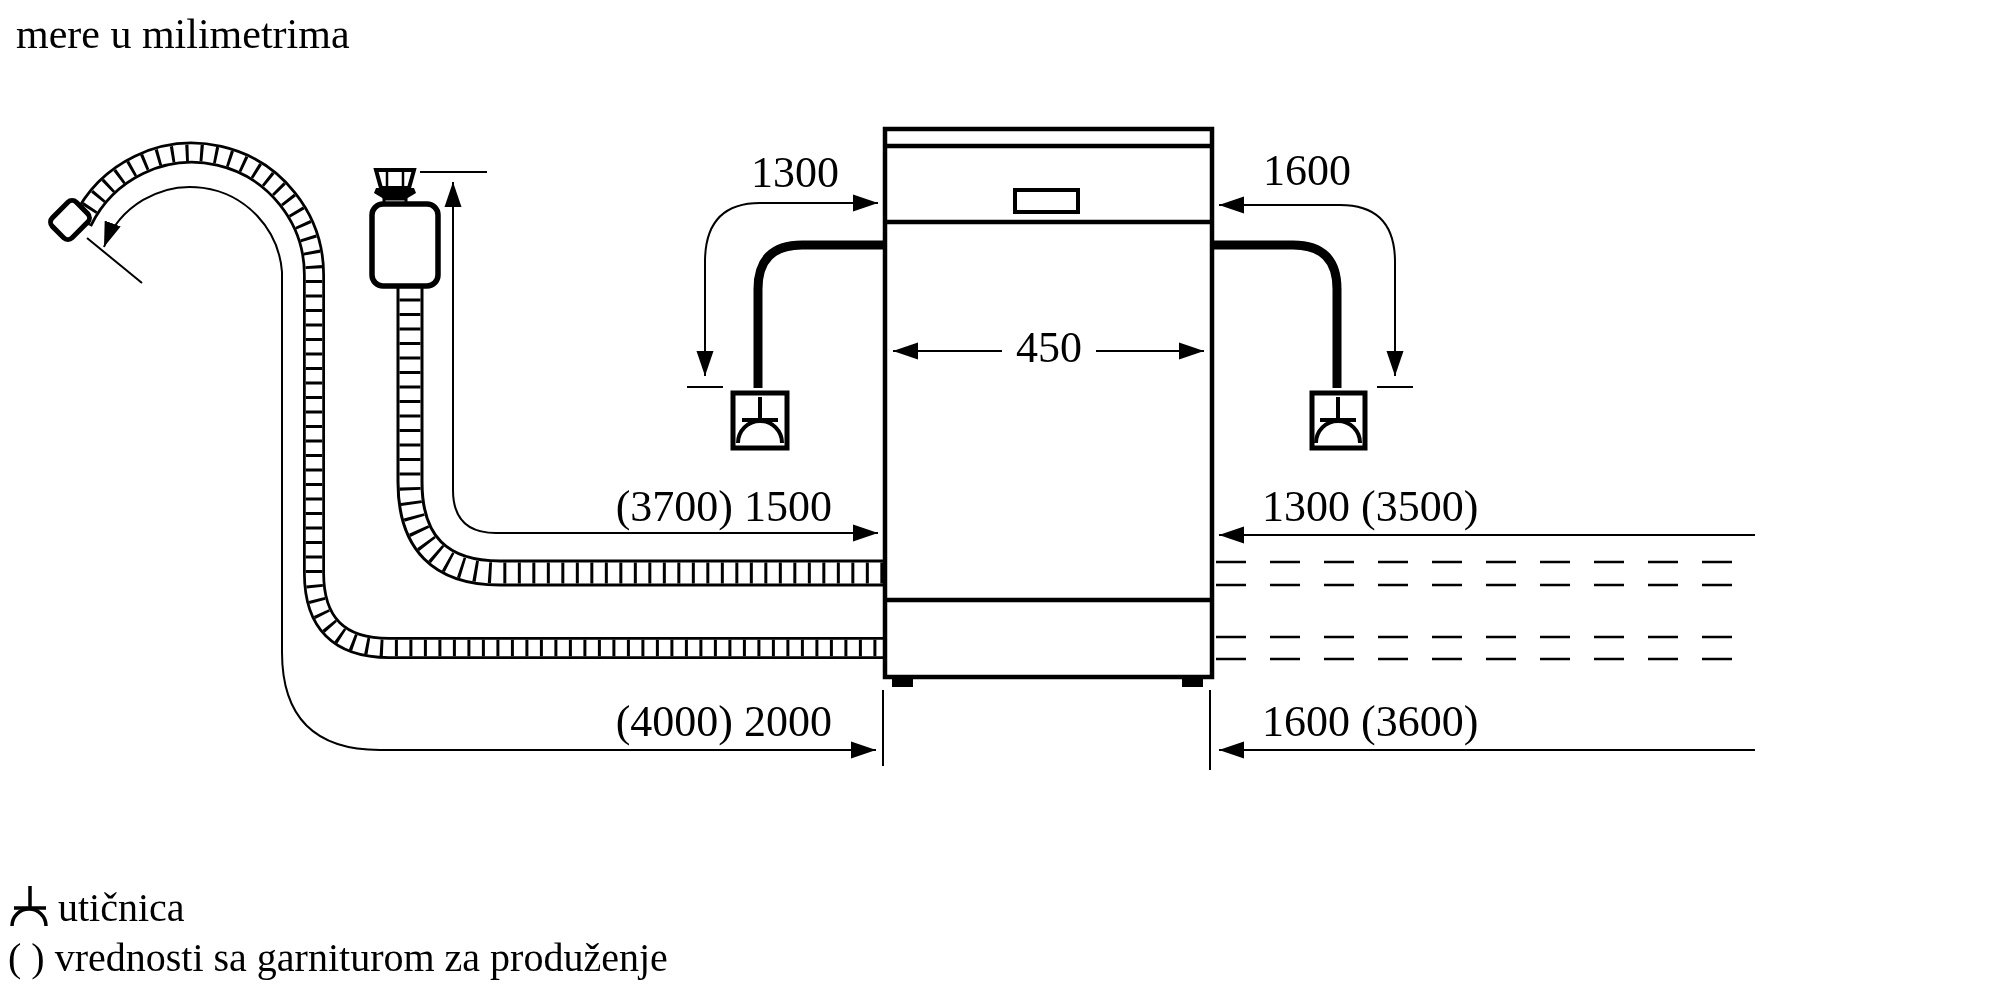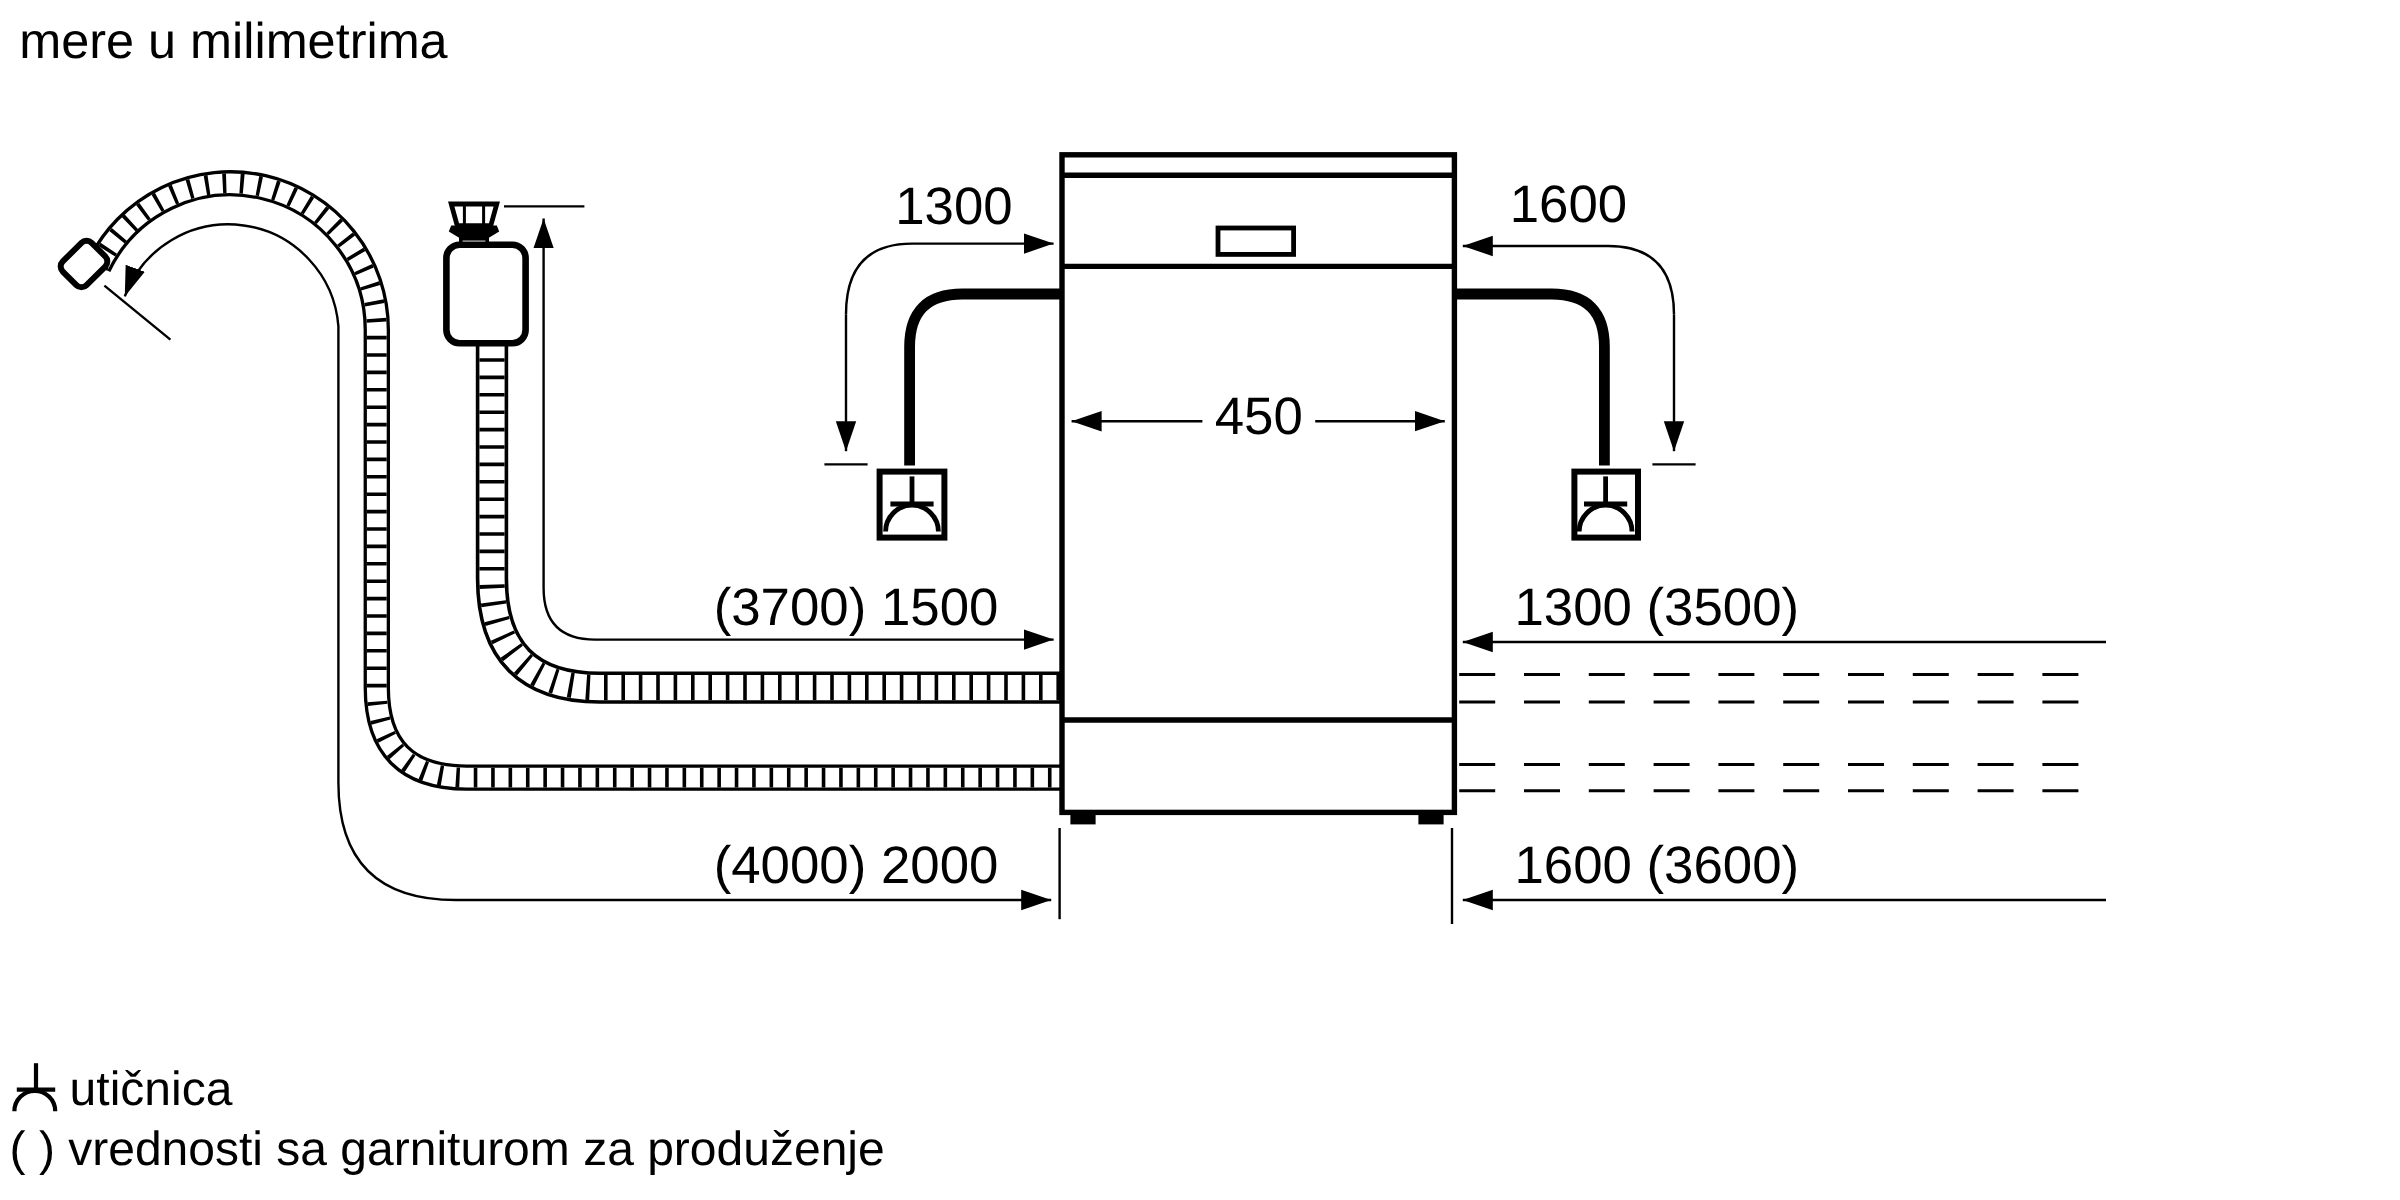--- a/index.html
+++ b/index.html
@@ -1,16 +1,16 @@
 <!DOCTYPE html>
 <html><head>
 <meta charset="utf-8">
 <style>
   html,body{margin:0;padding:0;background:#ffffff;}
-  .page{width:2000px;height:1000px;background:#fff;position:relative;font-family:Liberation Sans, sans-serif;}
+  .page{width:2000px;height:1000px;background:#fff;position:relative;font-family:Liberation Serif, serif;}
   svg{display:block;}
   text{fill:#000;}
   .t-title{font-size:42px;}
   .t-dim{font-size:44px;}
   .t-legend{font-size:40px;}
   .thin{stroke:#000;stroke-width:2;fill:none;}
   .mid{stroke:#000;stroke-width:4;fill:none;}
   .appl{stroke:#000;stroke-width:4.5;fill:#ffffff;}
   .appl-line{stroke:#000;stroke-width:4.5;fill:none;}
   .cord{stroke:#000;stroke-width:9;fill:none;}

